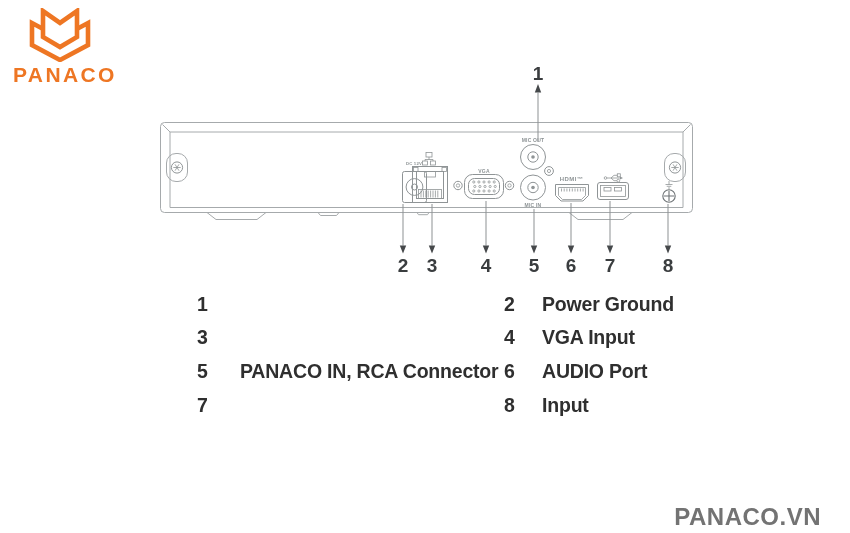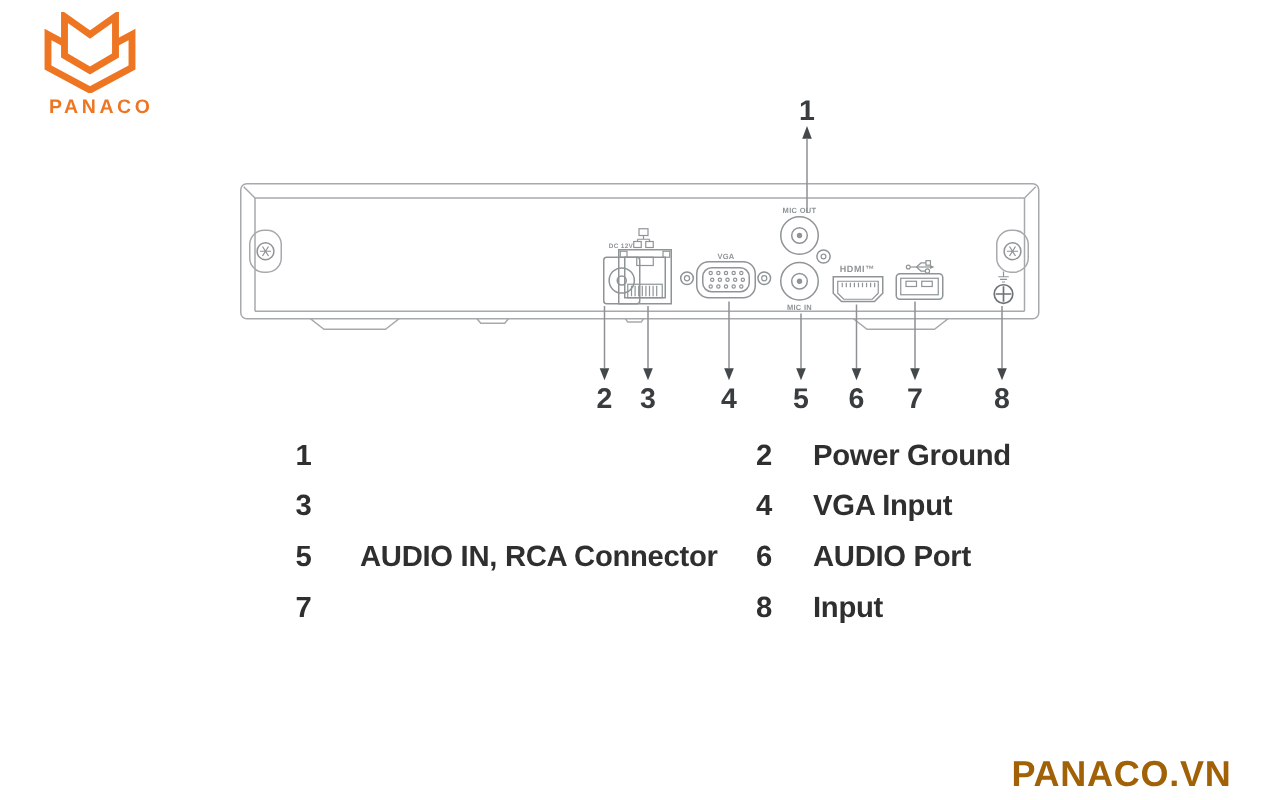--- a/index.html
+++ b/index.html
@@ -2,22 +2,22 @@
 <html><head>
 <meta charset="utf-8">
 <style>
   html,body{margin:0;padding:0;background:#fff;}
   .page{position:relative;width:850px;height:533px;background:#fff;overflow:hidden;
         font-family:"Liberation Sans",sans-serif;}
 
   
   .logo{position:absolute;left:12px;top:8px;width:110px;}
   .logo-mark{display:block;margin-left:17px;}
-  .logo-text{margin-top:1px;font-size:13px;font-weight:700;letter-spacing:2.4px;
-             color:#EE7623;text-align:center;padding-left:1px;}
+  .logo-text{margin-top:1px;font-size:21px;font-weight:700;letter-spacing:2.4px;
+             color:#EE7623;text-align:left;padding-left:1px;}
 
   
   .diagram{position:absolute;left:0;top:0;}
   .ln{fill:none;stroke:#a6aaac;stroke-width:1;}
   .lnw{fill:#fff;stroke:#a6aaac;stroke-width:1;}
   .pd{fill:none;stroke:#8f9496;stroke-width:1;}
   .pdthin{fill:none;stroke:#8f9496;stroke-width:.8;}
   .dark{fill:none;stroke:#6e7376;stroke-width:1.1;}
   .tiny{font-family:"Liberation Sans",sans-serif;font-size:5px;font-weight:700;
         fill:#8e9496;text-anchor:middle;letter-spacing:.2px;}
@@ -31,21 +31,21 @@
   
   .legend-item{position:absolute;display:flex;align-items:baseline;
                font-size:19.5px;font-weight:600;color:#2f2f2f;letter-spacing:-.2px;
                line-height:24px;white-space:nowrap;}
   .legend-item .ln-num{display:inline-block;}
   .legend-item.col1 .ln-num{width:43px;}
   .legend-item.col2 .ln-num{width:38px;}
 
   
   .footer{position:absolute;right:29px;top:503px;font-size:24px;font-weight:700;
-          letter-spacing:.5px;color:#a16207;margin-left:16px;}
+          letter-spacing:.5px;color:#737373;margin-left:16px;}
 </style>
 </head>
 <body>
 
 <div class="page">
 
   <div class="logo">
     <svg class="logo-mark" width="62" height="54" viewBox="0 0 62 54">
       <path d="M3,15 L3,37 L31,52 L59,37 L59,15 L31,30 Z" fill="none" stroke="#EE7623" stroke-width="4.6" stroke-linejoin="miter"></path>
       <path d="M14,3 L14,29 L31,39 L48,29 L48,3 L31,15 Z" fill="#fff" stroke="#EE7623" stroke-width="4.6" stroke-linejoin="miter"></path>
@@ -231,21 +231,21 @@
     </div>
     <div class="legend-item col1" style="left:197px;top:325px;">
       <span class="ln-num">3</span>
     </div>
     <div class="legend-item col2" style="left:504px;top:325px;">
       <span class="ln-num">4</span>
       <span class="ln-label">VGA Input</span>
     </div>
     <div class="legend-item col1" style="left:197px;top:359px;">
       <span class="ln-num">5</span>
-      <span class="ln-label">AUDIO IN, RCA Connector</span>
+      <span class="ln-label">PANACO IN, RCA Connector</span>
     </div>
     <div class="legend-item col2" style="left:504px;top:359px;">
       <span class="ln-num">6</span>
       <span class="ln-label">AUDIO Port</span>
     </div>
     <div class="legend-item col1" style="left:197px;top:392.5px;">
       <span class="ln-num">7</span>
     </div>
     <div class="legend-item col2" style="left:504px;top:392.5px;">
       <span class="ln-num">8</span>

